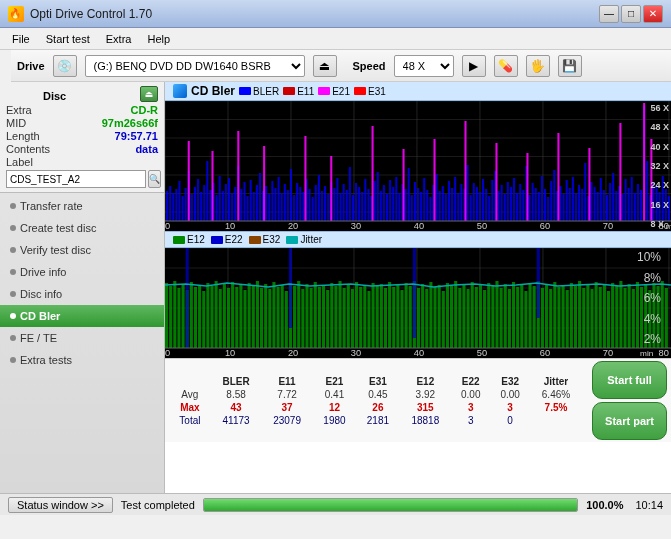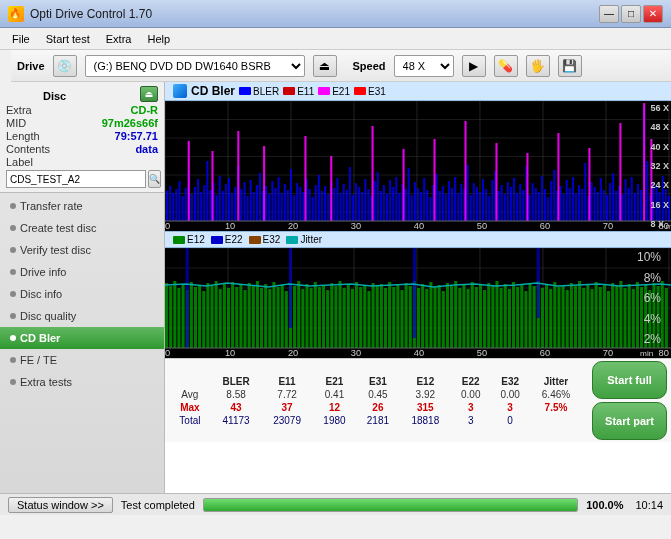--- a/index.html
+++ b/index.html
@@ -414,24 +414,20 @@
         <div class="nav-dot"></div>
         <span>Verify test disc</span>
       </div>
       <div class="nav-item">
         <div class="nav-dot"></div>
         <span>Drive info</span>
       </div>
       <div class="nav-item">
         <div class="nav-dot"></div>
         <span>Disc info</span>
-      </div>
-      <div class="nav-item">
-        <div class="nav-dot"></div>
-        <span>Disc quality</span>
       </div>
       <div class="nav-item active">
         <div class="nav-dot"></div>
         <span>CD Bler</span>
       </div>
       <div class="nav-item">
         <div class="nav-dot"></div>
         <span>FE / TE</span>
       </div>
       <div class="nav-item">

